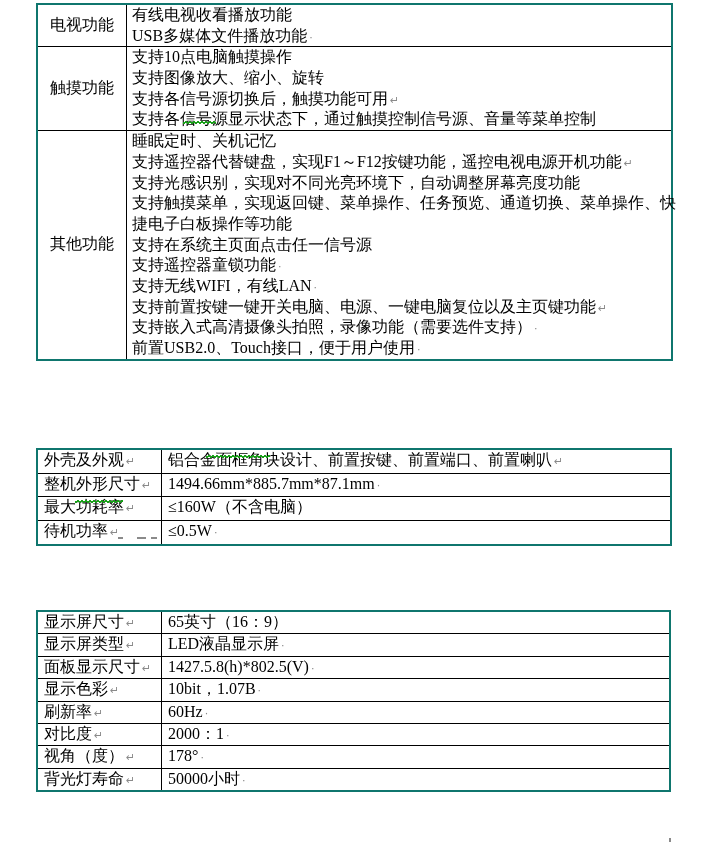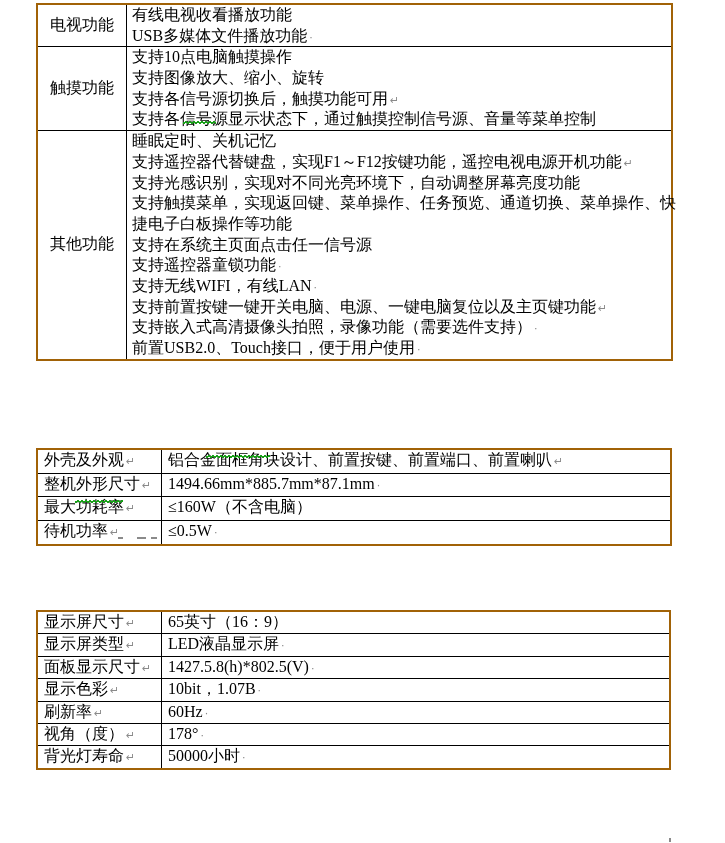--- a/index.html
+++ b/index.html
@@ -1,19 +1,19 @@
 <!DOCTYPE html>
 <html><head>
 <meta charset="utf-8">
 <style>
   html,body{margin:0;padding:0;background:#ffffff;}
   #page{position:relative;width:725px;height:843px;background:#ffffff;overflow:hidden;
         font-family:"Liberation Serif","DejaVu Serif",serif;color:#000;}
   table{border-collapse:collapse;position:absolute;table-layout:fixed;background:#fff;}
-  table{border:2px solid #a16207;padding-left:37px;}
+  table{border:2px solid #0f766e;padding-left:37px;}
   td{border:1px solid #000;font-size:16px;vertical-align:middle;}
 
   
   #t1{left:36px;top:3px;width:637px;}
   #t1 td.lab{width:88px;text-align:center;padding:0;}
   #t1 td.val{padding:0 0 0 5px;vertical-align:middle;}
   #t1 .ln{height:20.7px;line-height:20.7px;white-space:nowrap;}
 
   
   #t2{left:36px;top:448px;width:636px;}
@@ -125,20 +125,24 @@
     </tr>
     <tr>
       <td class="lab"><span>显示色彩</span><span class="pm">↵</span></td>
       <td class="val"><span>10bit，1.07B</span><span class="pm">·</span></td>
     </tr>
     <tr>
       <td class="lab"><span>刷新率</span><span class="pm">↵</span></td>
       <td class="val"><span>60Hz</span><span class="pm">·</span></td>
     </tr>
     <tr>
+      <td class="lab"><span>对比度</span><span class="pm">↵</span></td>
+      <td class="val"><span>2000：1</span><span class="pm">·</span></td>
+    </tr>
+    <tr>
       <td class="lab"><span>视角（度）</span><span class="pm">↵</span></td>
       <td class="val"><span>178°</span><span class="pm">·</span></td>
     </tr>
     <tr>
       <td class="lab"><span>背光灯寿命</span><span class="pm">↵</span></td>
       <td class="val"><span>50000小时</span><span class="pm">·</span></td>
     </tr>
   </tbody>
     </table>
 

